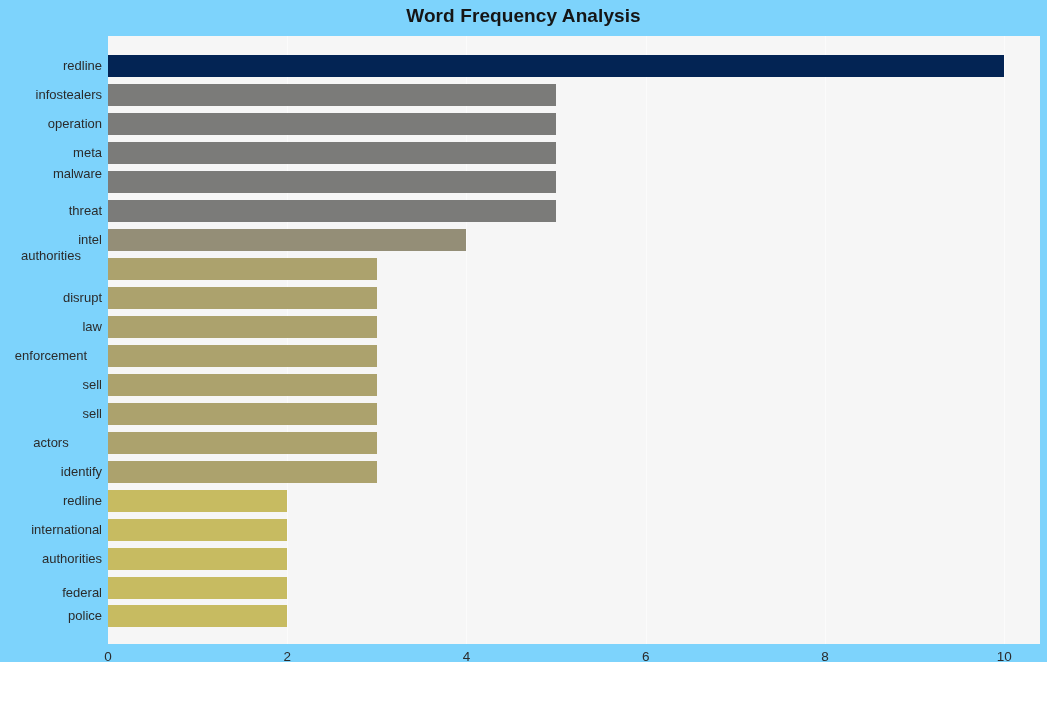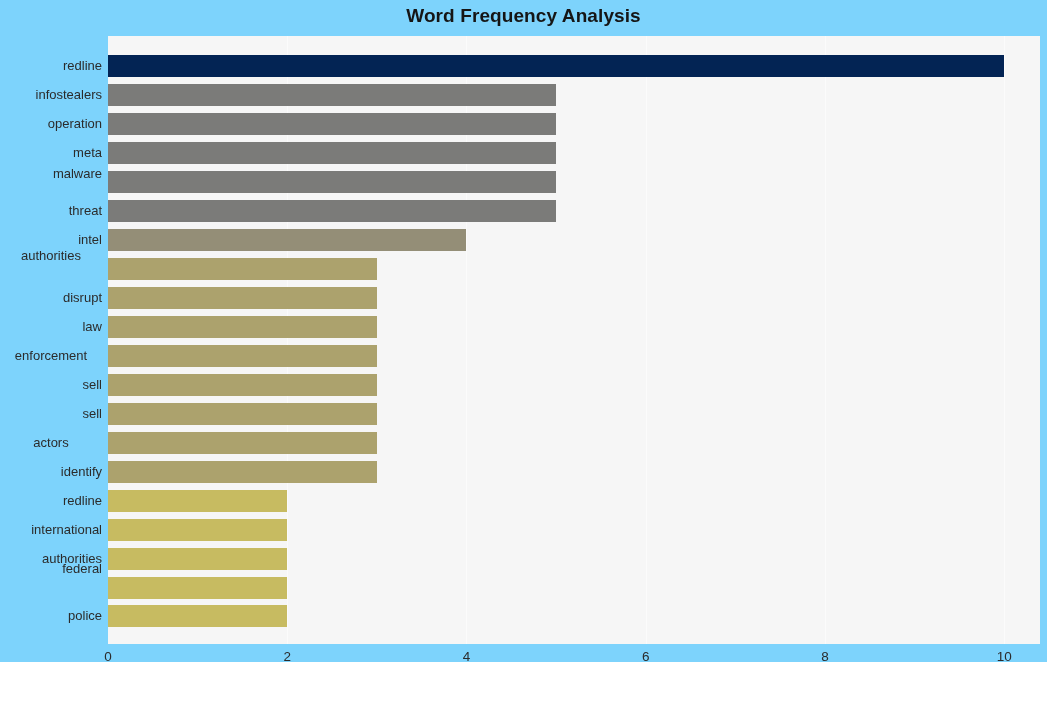--- a/index.html
+++ b/index.html
@@ -208,21 +208,21 @@
       <div class="y-tick-label" style="top: 255.019px;">disrupt</div>
       <div class="y-tick-label" style="top: 283.971px;">law</div>
       <div class="y-tick-label" style="top: 312.924px; text-align: center;">enforcement</div>
       <div class="y-tick-label" style="top: 341.876px;">sell</div>
       <div class="y-tick-label" style="top: 370.829px; margin-left: 24px;">sell</div>
       <div class="y-tick-label" style="top: 399.781px; text-align: center;">actors</div>
       <div class="y-tick-label" style="top: 428.733px;">identify</div>
       <div class="y-tick-label" style="top: 457.686px;">redline</div>
       <div class="y-tick-label" style="top: 486.638px;">international</div>
       <div class="y-tick-label" style="top: 515.59px;">authorities</div>
-      <div class="y-tick-label" style="top: 526px; margin-left: 47px;">federal</div>
+      <div class="y-tick-label" style="top: 550px; margin-left: 47px;">federal</div>
       <div class="y-tick-label" style="top: 573.495px;">police</div>
     </div>
 
   <div id="x-axis">
       <div class="x-tick-label" style="left: 0px;">0</div>
       <div class="x-tick-label" style="left: 179.231px;">2</div>
       <div class="x-tick-label" style="left: 358.462px;">4</div>
       <div class="x-tick-label" style="left: 537.692px;">6</div>
       <div class="x-tick-label" style="left: 716.923px;">8</div>
       <div class="x-tick-label" style="left: 896.154px;">10</div>

